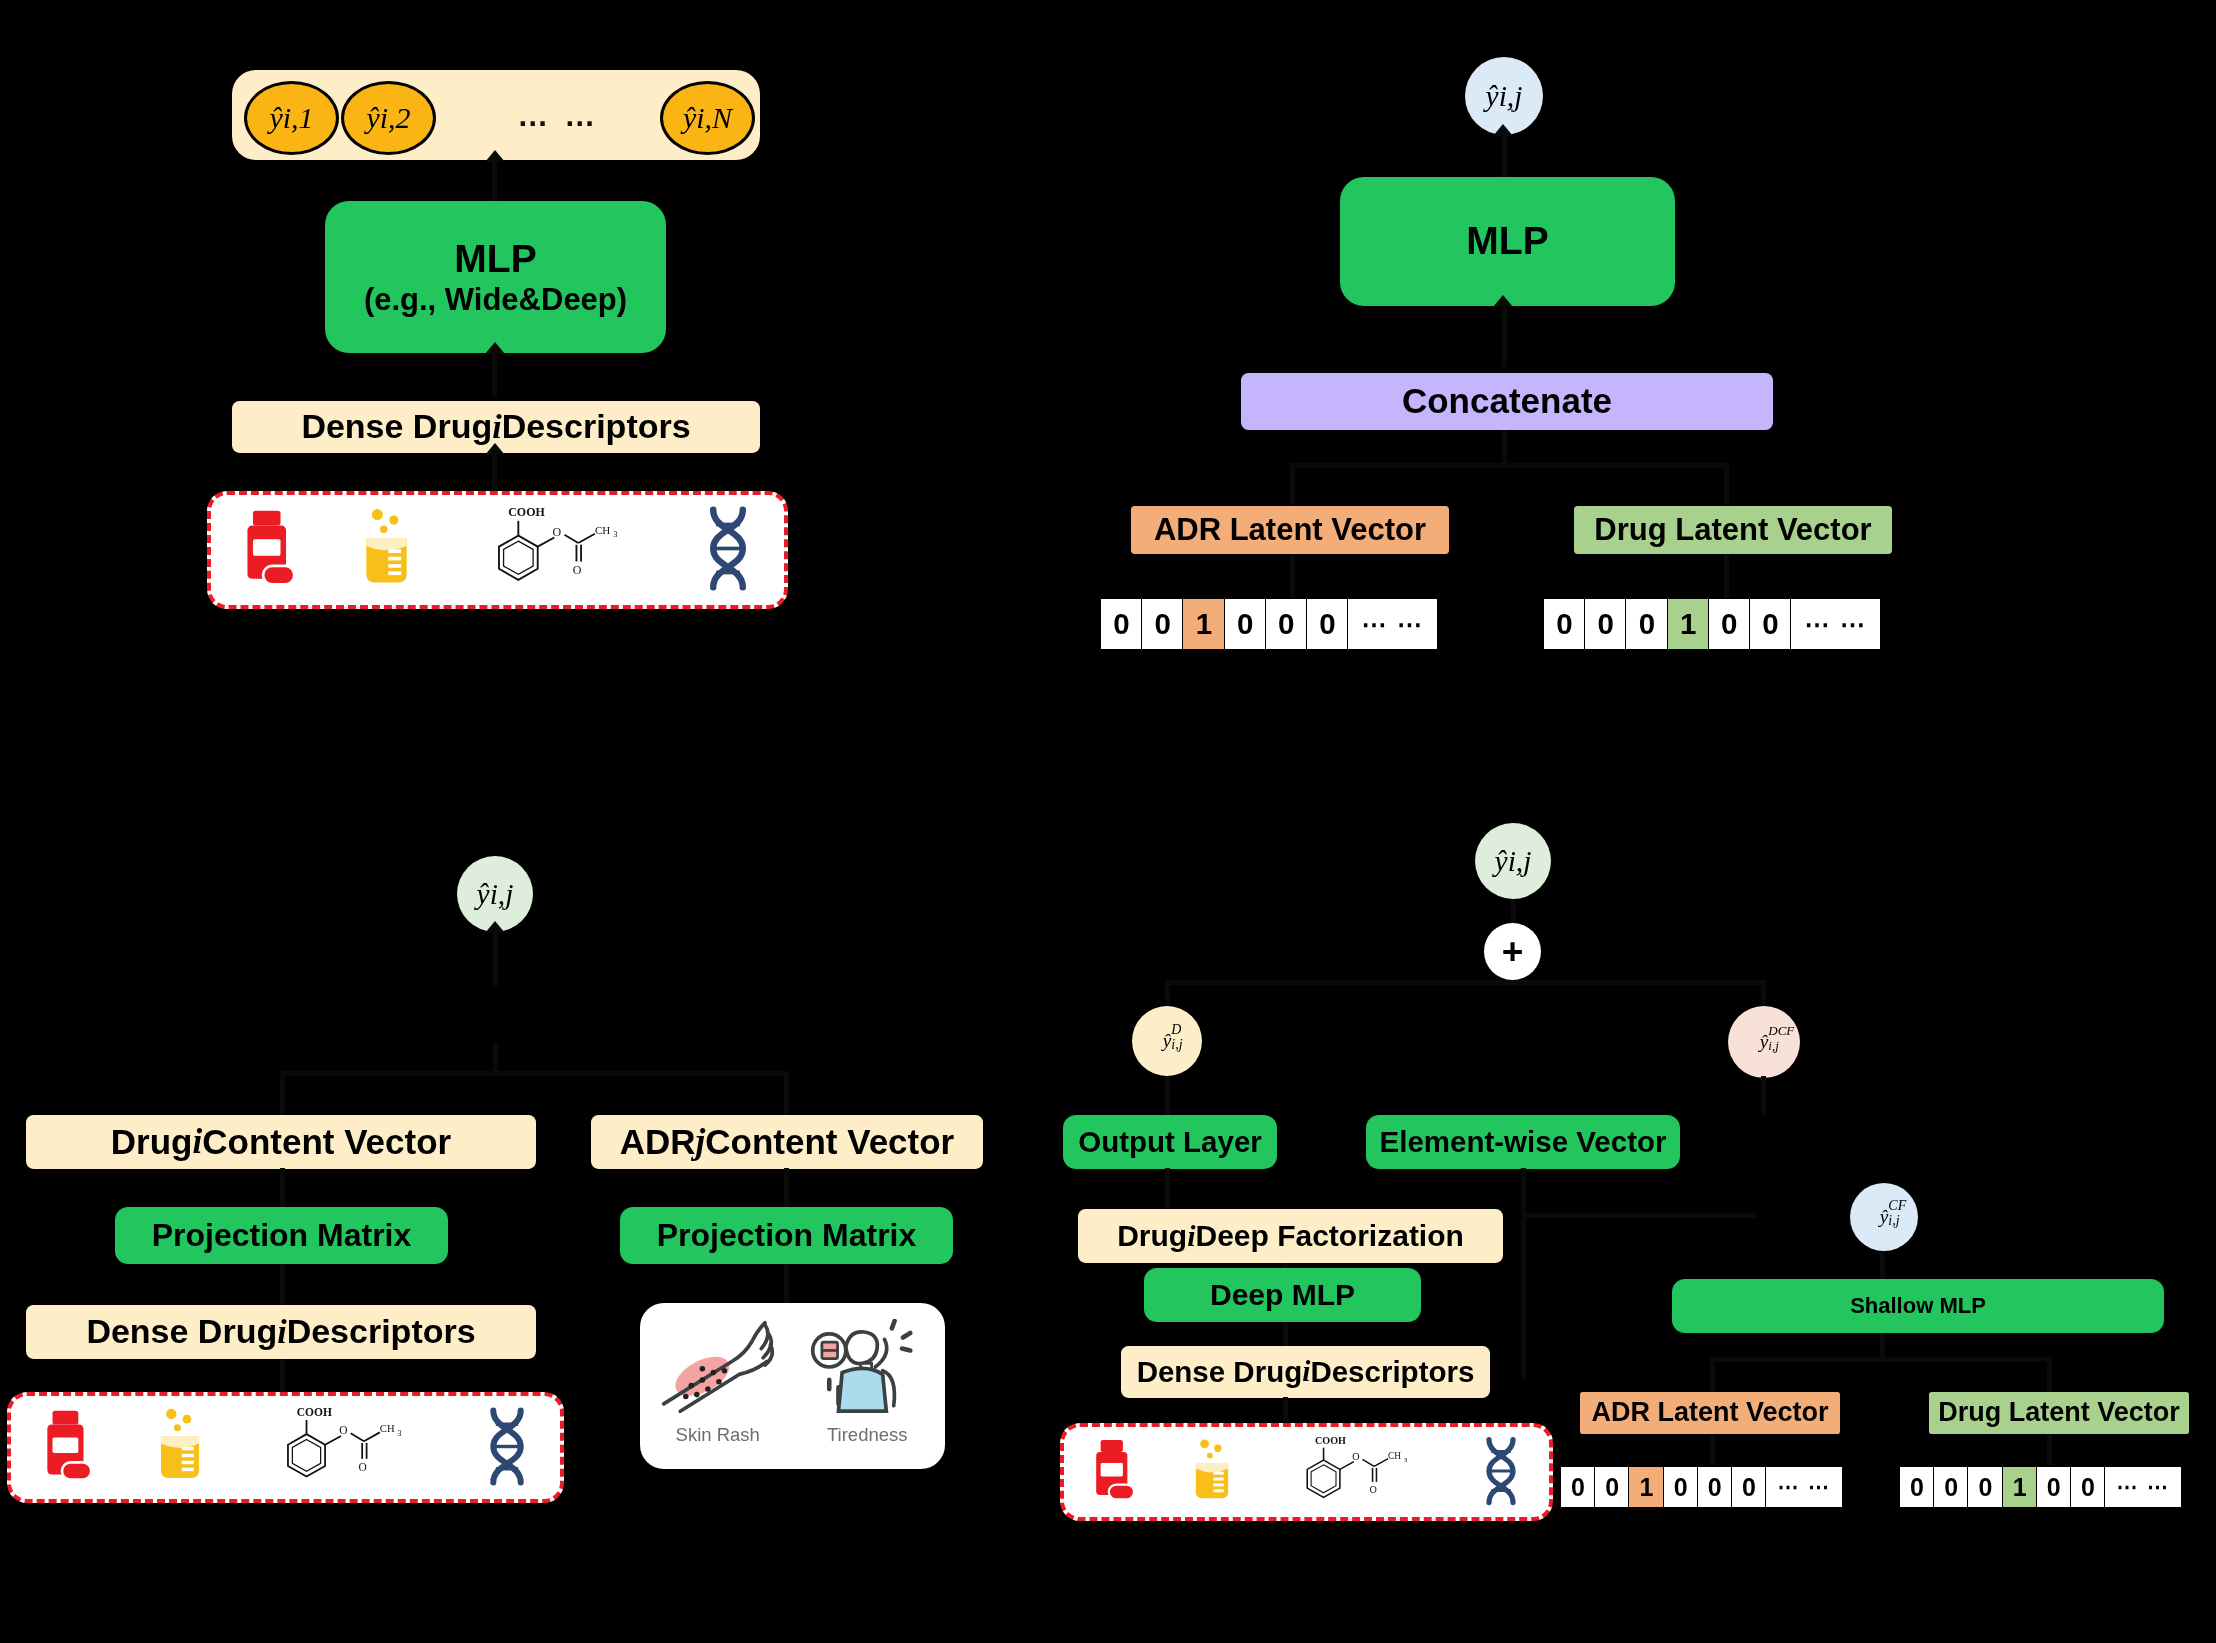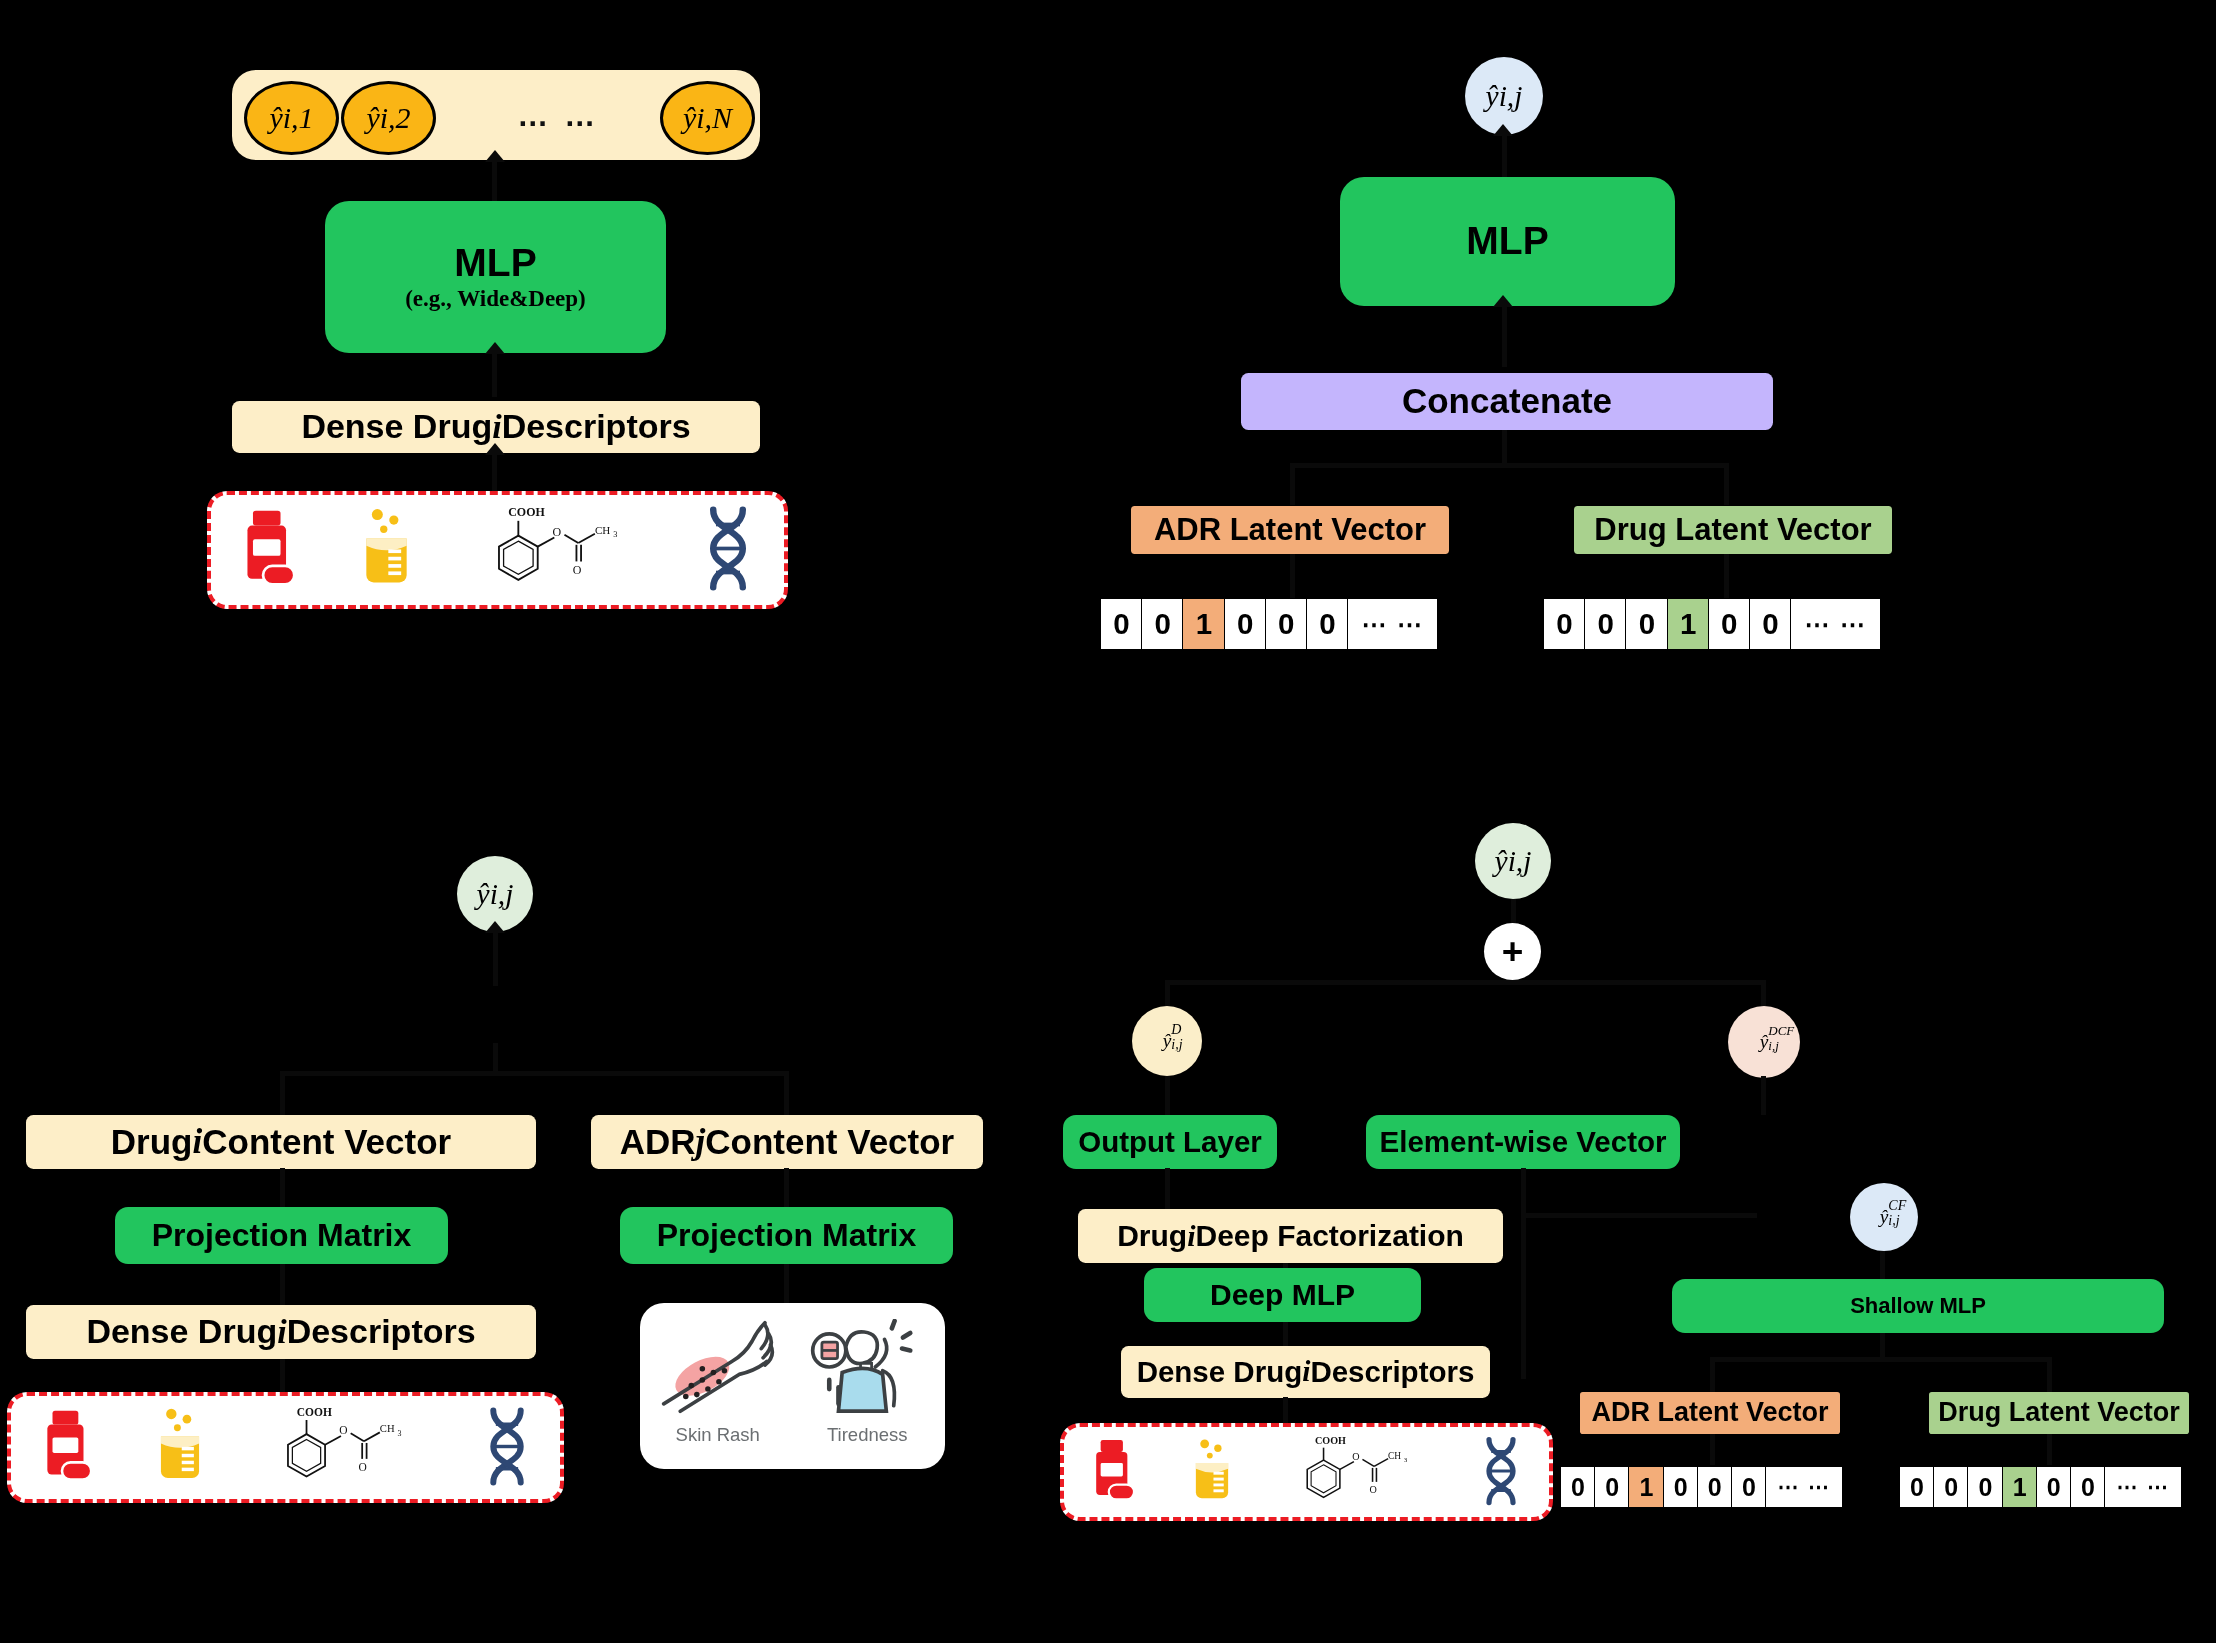--- a/index.html
+++ b/index.html
@@ -92,21 +92,21 @@
   </div>
   <div class="node node-ellipse" style="left:660px;top:81px;width:89px;height:68px;font-size:30px;">
     <span>ŷi,N</span>
   </div>
 
   <div class="connector" style="left:492px;top:161px;width:4.6px;height:44px;"></div>
   <div class="arrowhead" style="left:485px;top:150px;transform:rotate(180deg);"></div>
 
   <div class="abs box box-grey rounded-lg" style="left:325px;top:201px;width:341px;height:152px;flex-direction:column;font-size:39px;">
     <div>MLP</div>
-    <div style="font-size:23px;font-family:Liberation Serif, serif;">(e.g., Wide&amp;Deep)</div>
+    <div style="font-size:31px;">(e.g., Wide&amp;Deep)</div>
   </div>
 
   <div class="connector" style="left:492px;top:353px;width:4.6px;height:44px;"></div>
   <div class="arrowhead" style="left:485px;top:342px;transform:rotate(180deg);"></div>
 
   <div class="abs box box-cream rounded-sm" style="left:232px;top:401px;width:528px;height:52px;font-size:34px;">
     <span>Dense Drug </span>
       <span class="ital">i</span>
       <span> Descriptors</span>
   </div>

